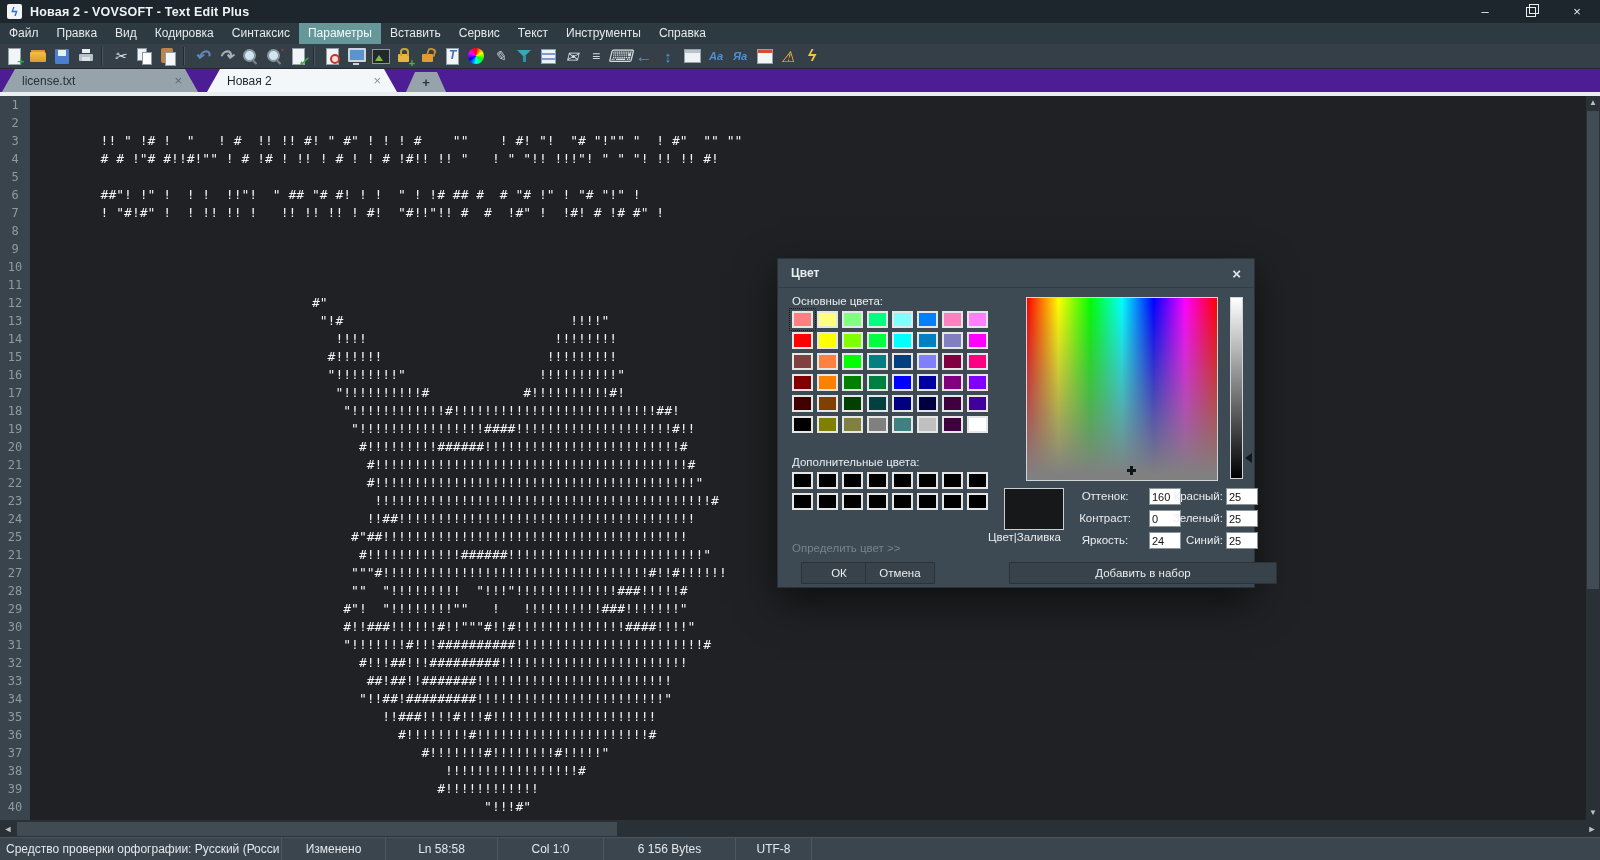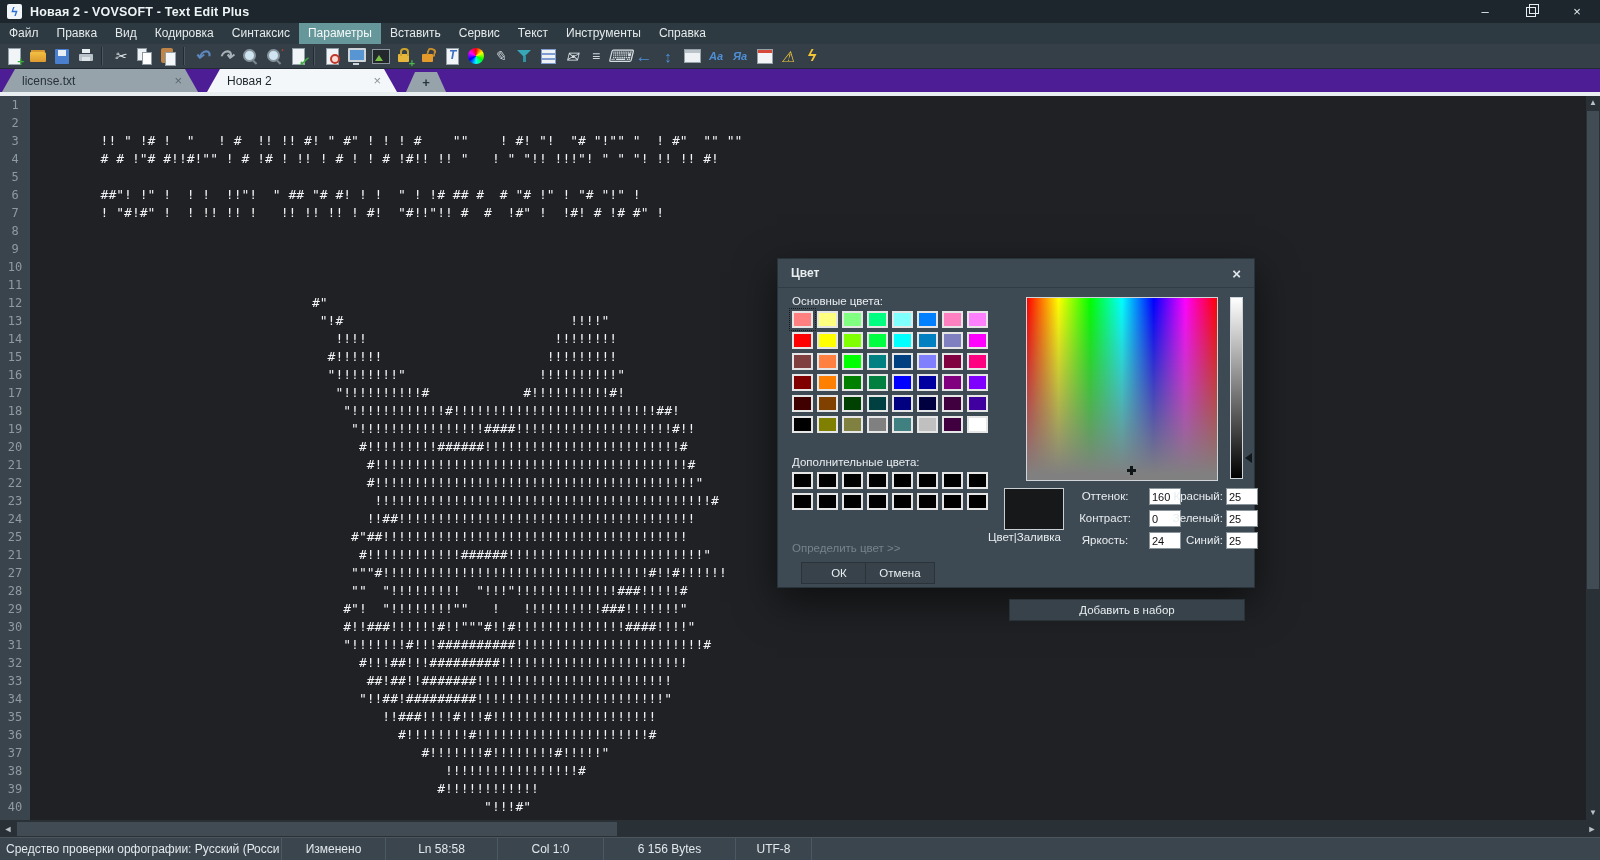--- a/index.html
+++ b/index.html
@@ -140,21 +140,21 @@
   .dclose{margin-left:auto;color:#dfe5e9;font-size:15px;line-height:1;}
   .dlabel{position:absolute;left:14px;color:#e8edf0;}
   .grid{position:absolute;left:14px;display:grid;grid-template-columns:repeat(8,25px);grid-auto-rows:21px;}
   .swatch{width:17px;height:13px;border:2px solid #e6e6e6;box-sizing:content-box;}
   .basic .swatch:first-child{outline:1px dotted #15191c;outline-offset:2px;}
   .define{position:absolute;left:14px;top:283px;width:200px;text-align:left;color:#76838b;}
   .dbtn{position:absolute;height:22px;background:#37424a;border:1px solid #2a333a;color:#e8edf0;
         display:flex;align-items:center;justify-content:center;box-sizing:border-box;}
   .okbtn{left:23px;top:303px;width:76px;}
   .cancelbtn{left:87px;top:303px;width:70px;}
-  .addbtn{left:231px;top:303px;width:236px;margin-top:37px;}
+  .addbtn{left:231px;top:303px;width:268px;}
   .gradient{position:absolute;left:248px;top:38px;width:190px;height:182px;border:1px solid #d0d5d9;
       background:linear-gradient(to bottom,rgba(128,128,128,0),#808080 97%),
                  linear-gradient(to right,#f00,#ff0 16.6%,#0f0 33.3%,#0ff 50%,#00f 66.6%,#f0f 83.3%,#f00);}
   .cross{position:absolute;left:100px;top:168px;width:9px;height:9px;}
   .cross::before{content:"";position:absolute;left:3px;top:0;width:3px;height:9px;background:#101518;}
   .cross::after{content:"";position:absolute;left:0;top:3px;width:9px;height:3px;background:#101518;}
   .lumbar{position:absolute;left:452px;top:38px;width:13px;height:182px;border:1px solid #d0d5d9;
       background:linear-gradient(#ffffff,#7f7f7f 50%,#000000);box-sizing:border-box;}
   .lumarrow{position:absolute;left:467px;top:194px;width:0;height:0;
       border-top:5px solid transparent;border-bottom:5px solid transparent;border-right:7px solid #11181c;}

